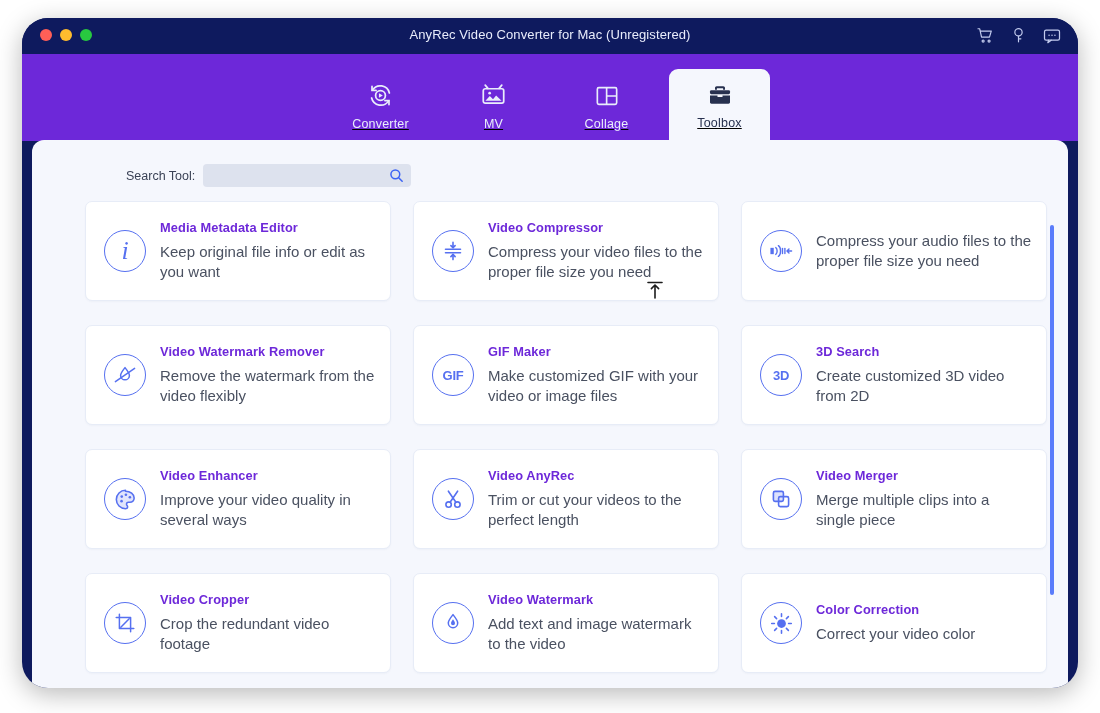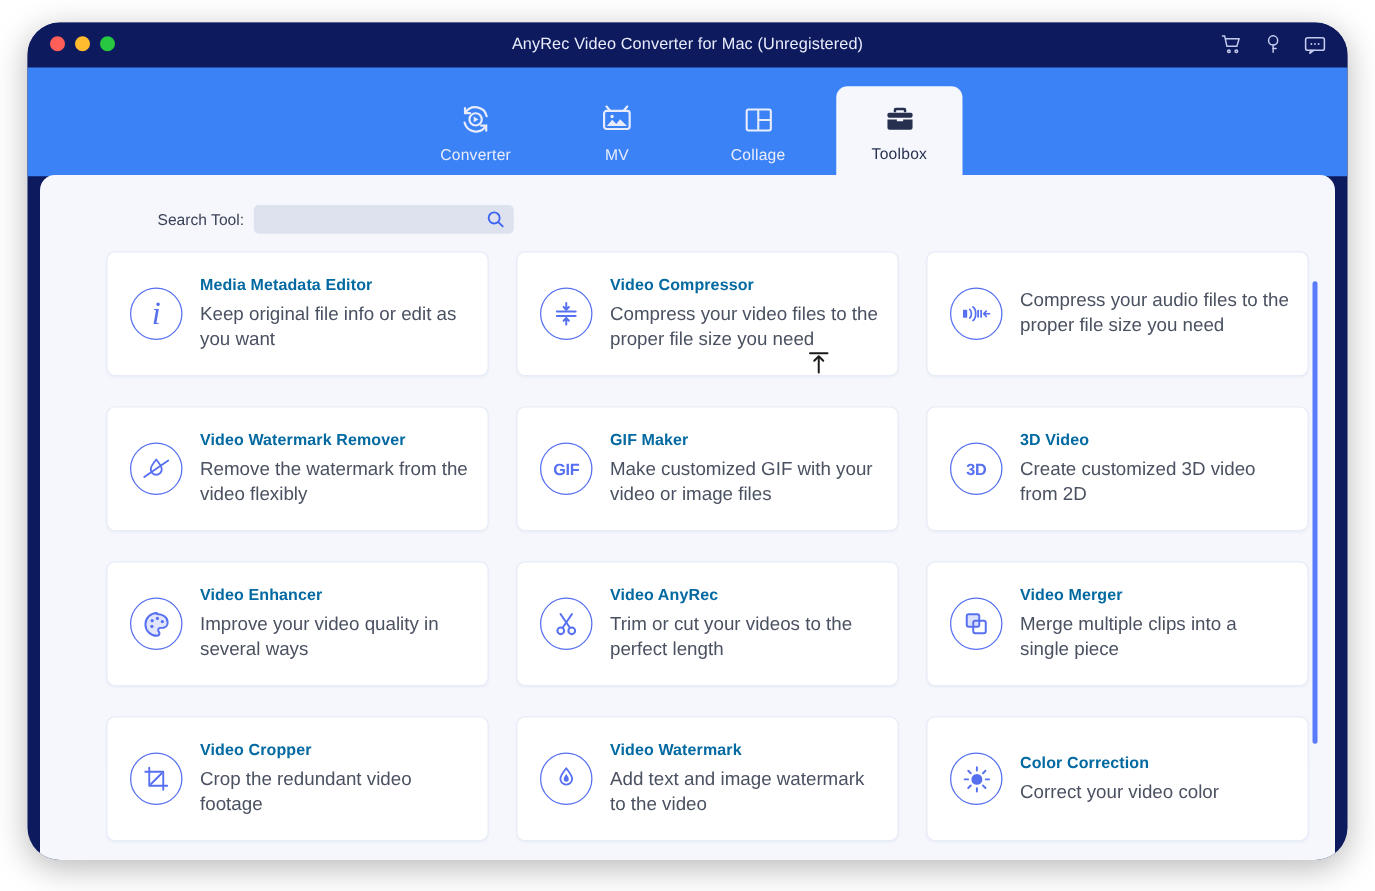--- a/index.html
+++ b/index.html
@@ -69,25 +69,26 @@
     display: flex; align-items: center; justify-content: center;
     color: #c3cbee;
     cursor: pointer;
   }
   .tb-icon svg { display: block; }
 
   
   .tabbar {
     position: relative;
     height: 87px;
-    background: #3b82f6;
+    background: #6d28d9;
     display: flex;
     justify-content: center;
     align-items: flex-end;
     gap: 12px;
+    text-decoration: underline;
   }
   .tab {
     width: 101px;
     height: 70px;
     display: flex;
     flex-direction: column;
     align-items: center;
     justify-content: center;
     gap: 7px;
     color: #e9edfb;
@@ -203,21 +204,21 @@
     font-family: "Liberation Serif", serif;
     font-style: italic;
     font-size: 26px;
     line-height: 1;
     color: #5670f0;
   }
   .card-text { flex: 1; min-width: 0; }
   .card-title {
     font-size: 12.8px;
     font-weight: bold;
-    color: #0369a1;
+    color: #6d28d9;
     margin-bottom: 7px;
     letter-spacing: .1px;
   }
   .card-desc {
     font-size: 15px;
     color: #4a5161;
     line-height: 1.35;
   }
 
   
@@ -421,21 +422,21 @@
             <div class="card-title">GIF Maker</div>
             <div class="card-desc">Make customized GIF with your video or image files</div>
           </div>
         </div>
 
         <div class="card">
           <div class="card-icon">
             <span class="glyph-text">3D</span>
           </div>
           <div class="card-text">
-            <div class="card-title">3D Video</div>
+            <div class="card-title">3D Search</div>
             <div class="card-desc">Create customized 3D video from 2D</div>
           </div>
         </div>
 
         <div class="card">
           <div class="card-icon">
             <svg width="25" height="25" viewBox="0 0 24 24" fill="none" stroke="currentColor" stroke-width="1.5" stroke-linejoin="round">
               <path d="M12 3.2A8.8 8.8 0 0 0 12 20.8c1.3 0 2-.9 2-1.9 0-.5-.2-.9-.5-1.2-.3-.3-.5-.7-.5-1.2 0-1 .8-1.8 1.9-1.8h1.3c2.3 0 4.1-1.8 4.1-4.1 0-3.9-3.7-6.6-8.3-6.6z" fill="currentColor" fill-opacity="0.18"></path>
               <circle cx="8.4" cy="9.2" r="1.25" fill="currentColor" stroke="none"></circle>
               <circle cx="12.4" cy="7.4" r="1.25" fill="currentColor" stroke="none"></circle>

